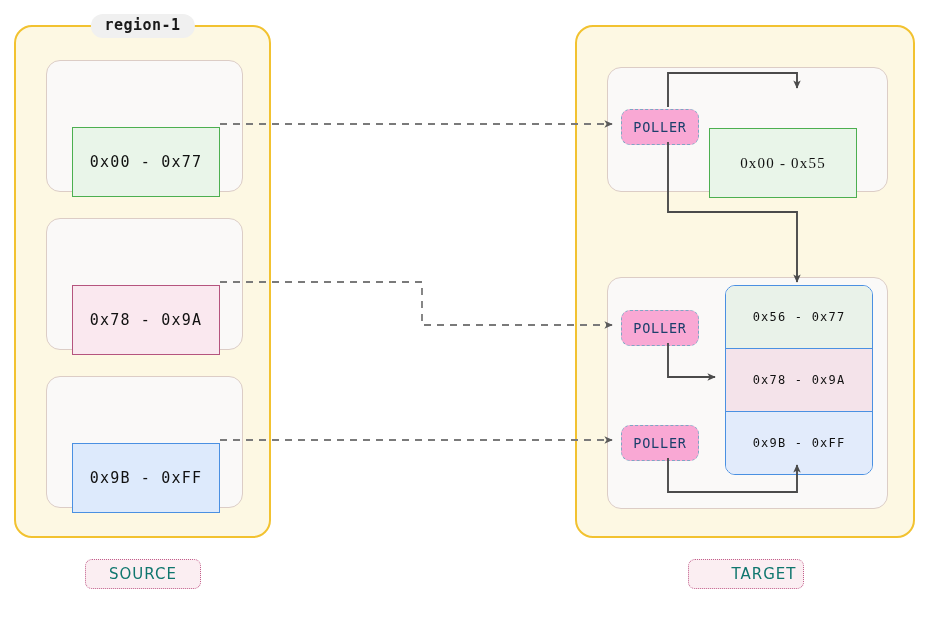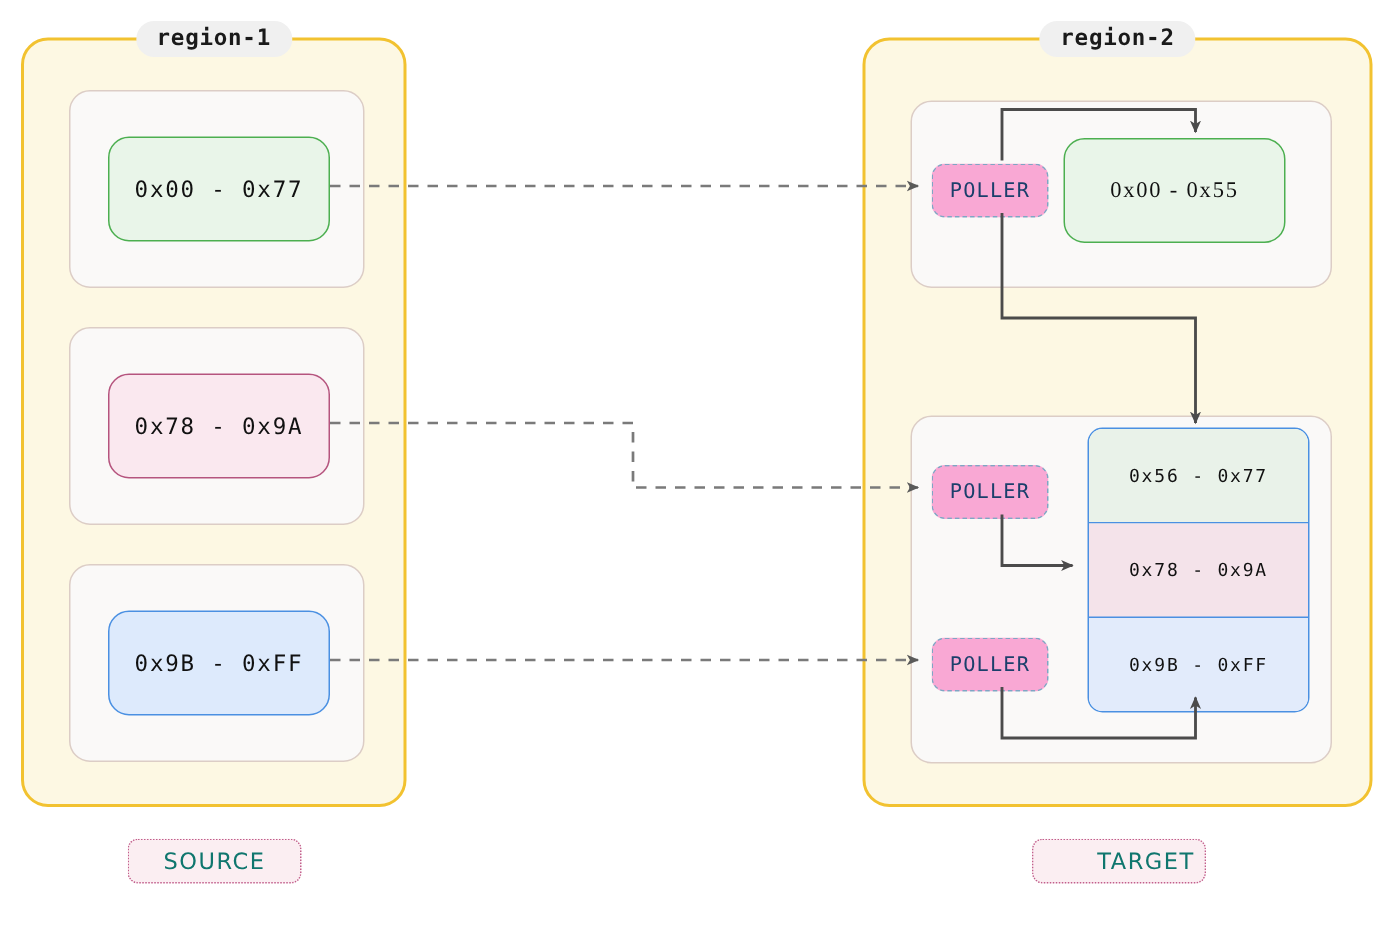--- a/index.html
+++ b/index.html
@@ -53,29 +53,30 @@
     background: #faf9f8;
     border: 1.6px solid #dccdc6;
     border-radius: 14px;
     box-sizing: border-box;
   }
 
   
   .block {
     position: absolute;
     box-sizing: border-box;
-    border-radius: 14px;
+    border-radius: 0;
     display: flex;
     align-items: center;
     justify-content: center;
     font-family: "DejaVu Sans Mono", "Liberation Mono", monospace;
     font-size: 15px;
     letter-spacing: 1.2px;
     color: #111111;
     white-space: nowrap;
+    margin-top: 36px;
   }
   .block.green {
     background: #e9f5e9;
     border: 1.6px solid #4caf50;
   }
   .block.pink {
     background: #fae8ef;
     border: 1.6px solid #b5547e;
   }
   .block.blue {
@@ -175,21 +176,20 @@
     <div class="group" style="left:30px; top:33px; width:197px; height:132px;"></div>
     <div class="group" style="left:30px; top:191px; width:197px; height:132px;"></div>
     <div class="group" style="left:30px; top:349px; width:197px; height:132px;"></div>
 
     <div class="block green" style="left:56px; top:64px; width:148px; height:70px;">0x00 - 0x77</div>
     <div class="block pink" style="left:56px; top:222px; width:148px; height:70px;">0x78 - 0x9A</div>
     <div class="block blue" style="left:56px; top:380px; width:148px; height:70px;">0x9B - 0xFF</div>
   </div>
 
   <div class="region" style="left:575px; top:25px; width:340px; height:513px;">
-    <div class="region-title">region-2</div>
 
     <div class="group" style="left:30px; top:40px; width:281px; height:125px;"></div>
     <div class="group" style="left:30px; top:250px; width:281px; height:232px;"></div>
 
     <div class="poller" style="left:44px; top:82px; width:78px; height:36px;">POLLER</div>
     <div class="poller" style="left:44px; top:283px; width:78px; height:36px;">POLLER</div>
     <div class="poller" style="left:44px; top:398px; width:78px; height:36px;">POLLER</div>
 
     <div class="block green" style="left:132px; top:65px; width:148px; height:70px;font-family:Liberation Serif, serif;">0x00 - 0x55</div>
 

